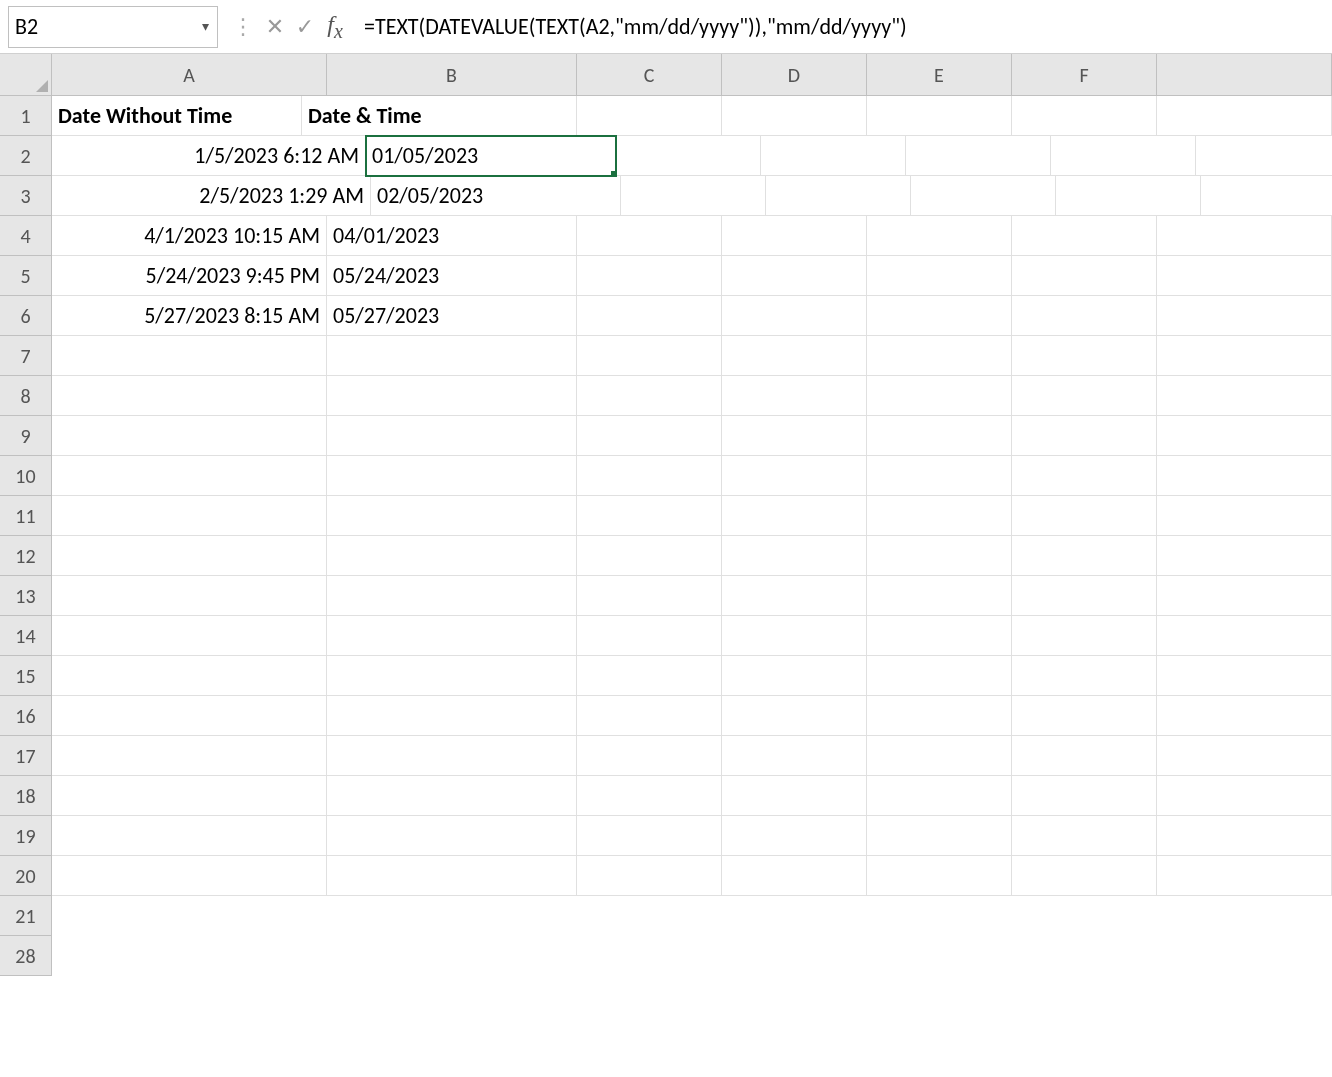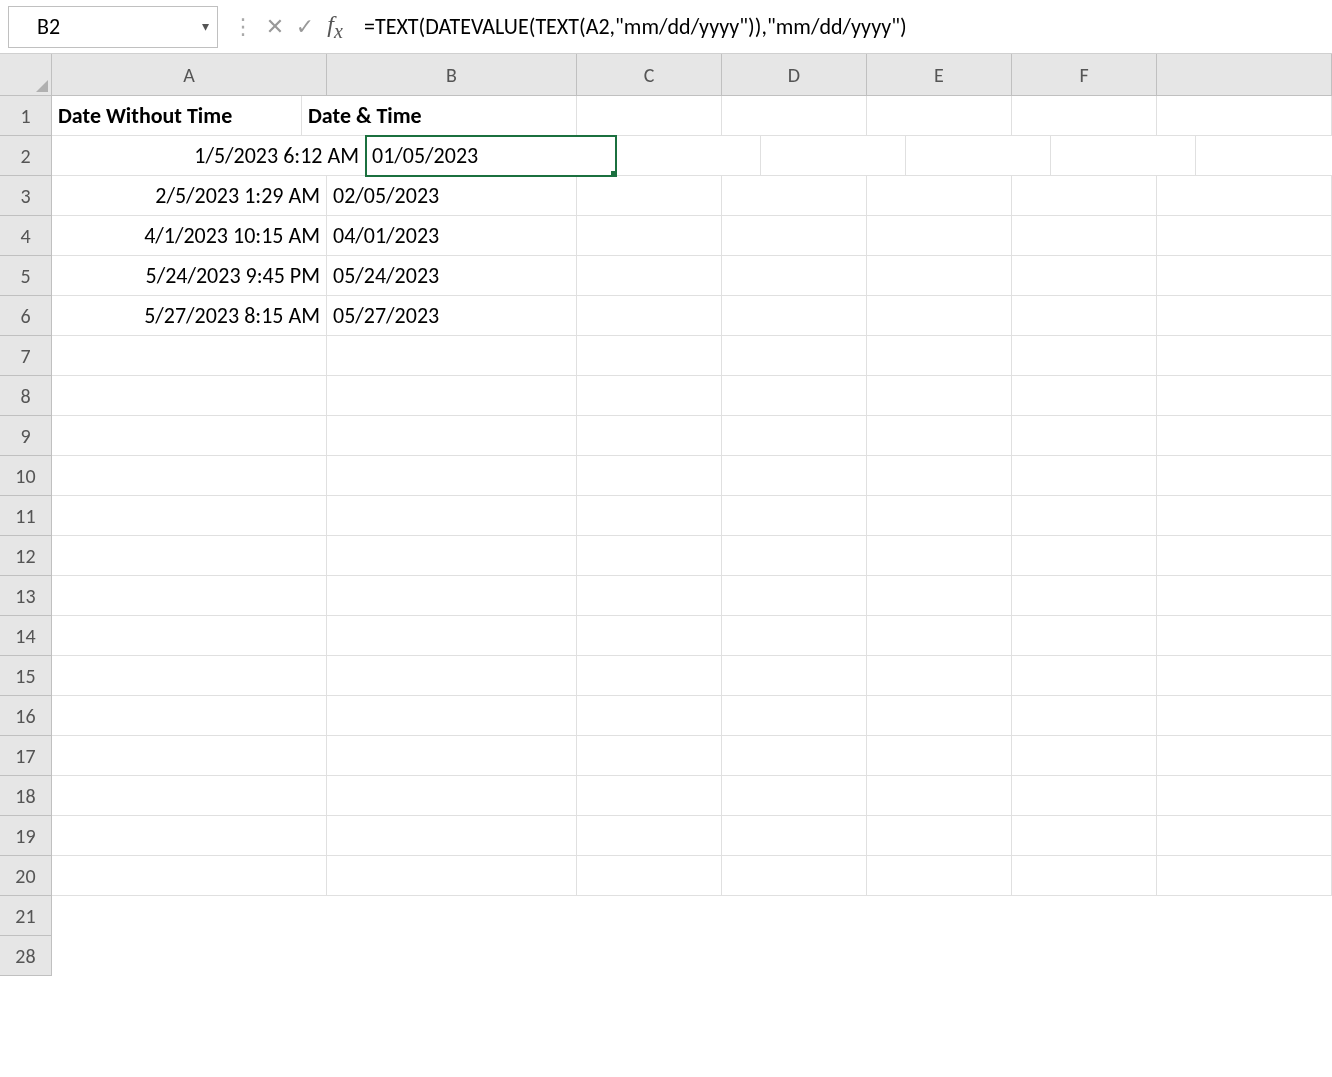--- a/index.html
+++ b/index.html
@@ -18,21 +18,21 @@
       background: #ffffff;
     }
     .name-box {
       width: 210px;
       height: 42px;
       margin: 0 8px;
       border: 1px solid #c0c0c0;
       background: #ffffff;
       display: flex;
       align-items: center;
-      padding: 0 28px;
+      padding: 0 6px;
       font-size: 22px;
       position: relative;
     }
     .name-box .dropdown-icon {
       position: absolute;
       right: 8px;
       color: #555;
       font-size: 14px;
     }
     .fb-separator {
@@ -242,21 +242,21 @@
         <div class="row">
           <div class="cell col-A right-align" style="width: 314px;">1/5/2023 6:12 AM</div>
           <div class="cell col-B left-align selected-cell" style="width: 250px;">01/05/2023</div>
           <div class="cell col-C" style="width: 145px;"></div>
           <div class="cell col-D" style="width: 145px;"></div>
           <div class="cell col-E" style="width: 145px;"></div>
           <div class="cell col-F" style="width: 145px;"></div>
           <div class="cell col-G" style="width: 175px;"></div>
         </div>
         <div class="row">
-          <div class="cell col-A right-align" style="width: 275px;">2/5/2023 1:29 AM</div>
+          <div class="cell col-A right-align" style="width: 319px;">2/5/2023 1:29 AM</div>
           <div class="cell col-B left-align" style="width: 250px;">02/05/2023</div>
           <div class="cell col-C" style="width: 145px;"></div>
           <div class="cell col-D" style="width: 145px;"></div>
           <div class="cell col-E" style="width: 145px;"></div>
           <div class="cell col-F" style="width: 145px;"></div>
           <div class="cell col-G" style="width: 175px;"></div>
         </div>
         <div class="row">
           <div class="cell col-A right-align" style="width: 275px;">4/1/2023 10:15 AM</div>
           <div class="cell col-B left-align" style="width: 250px;">04/01/2023</div>

